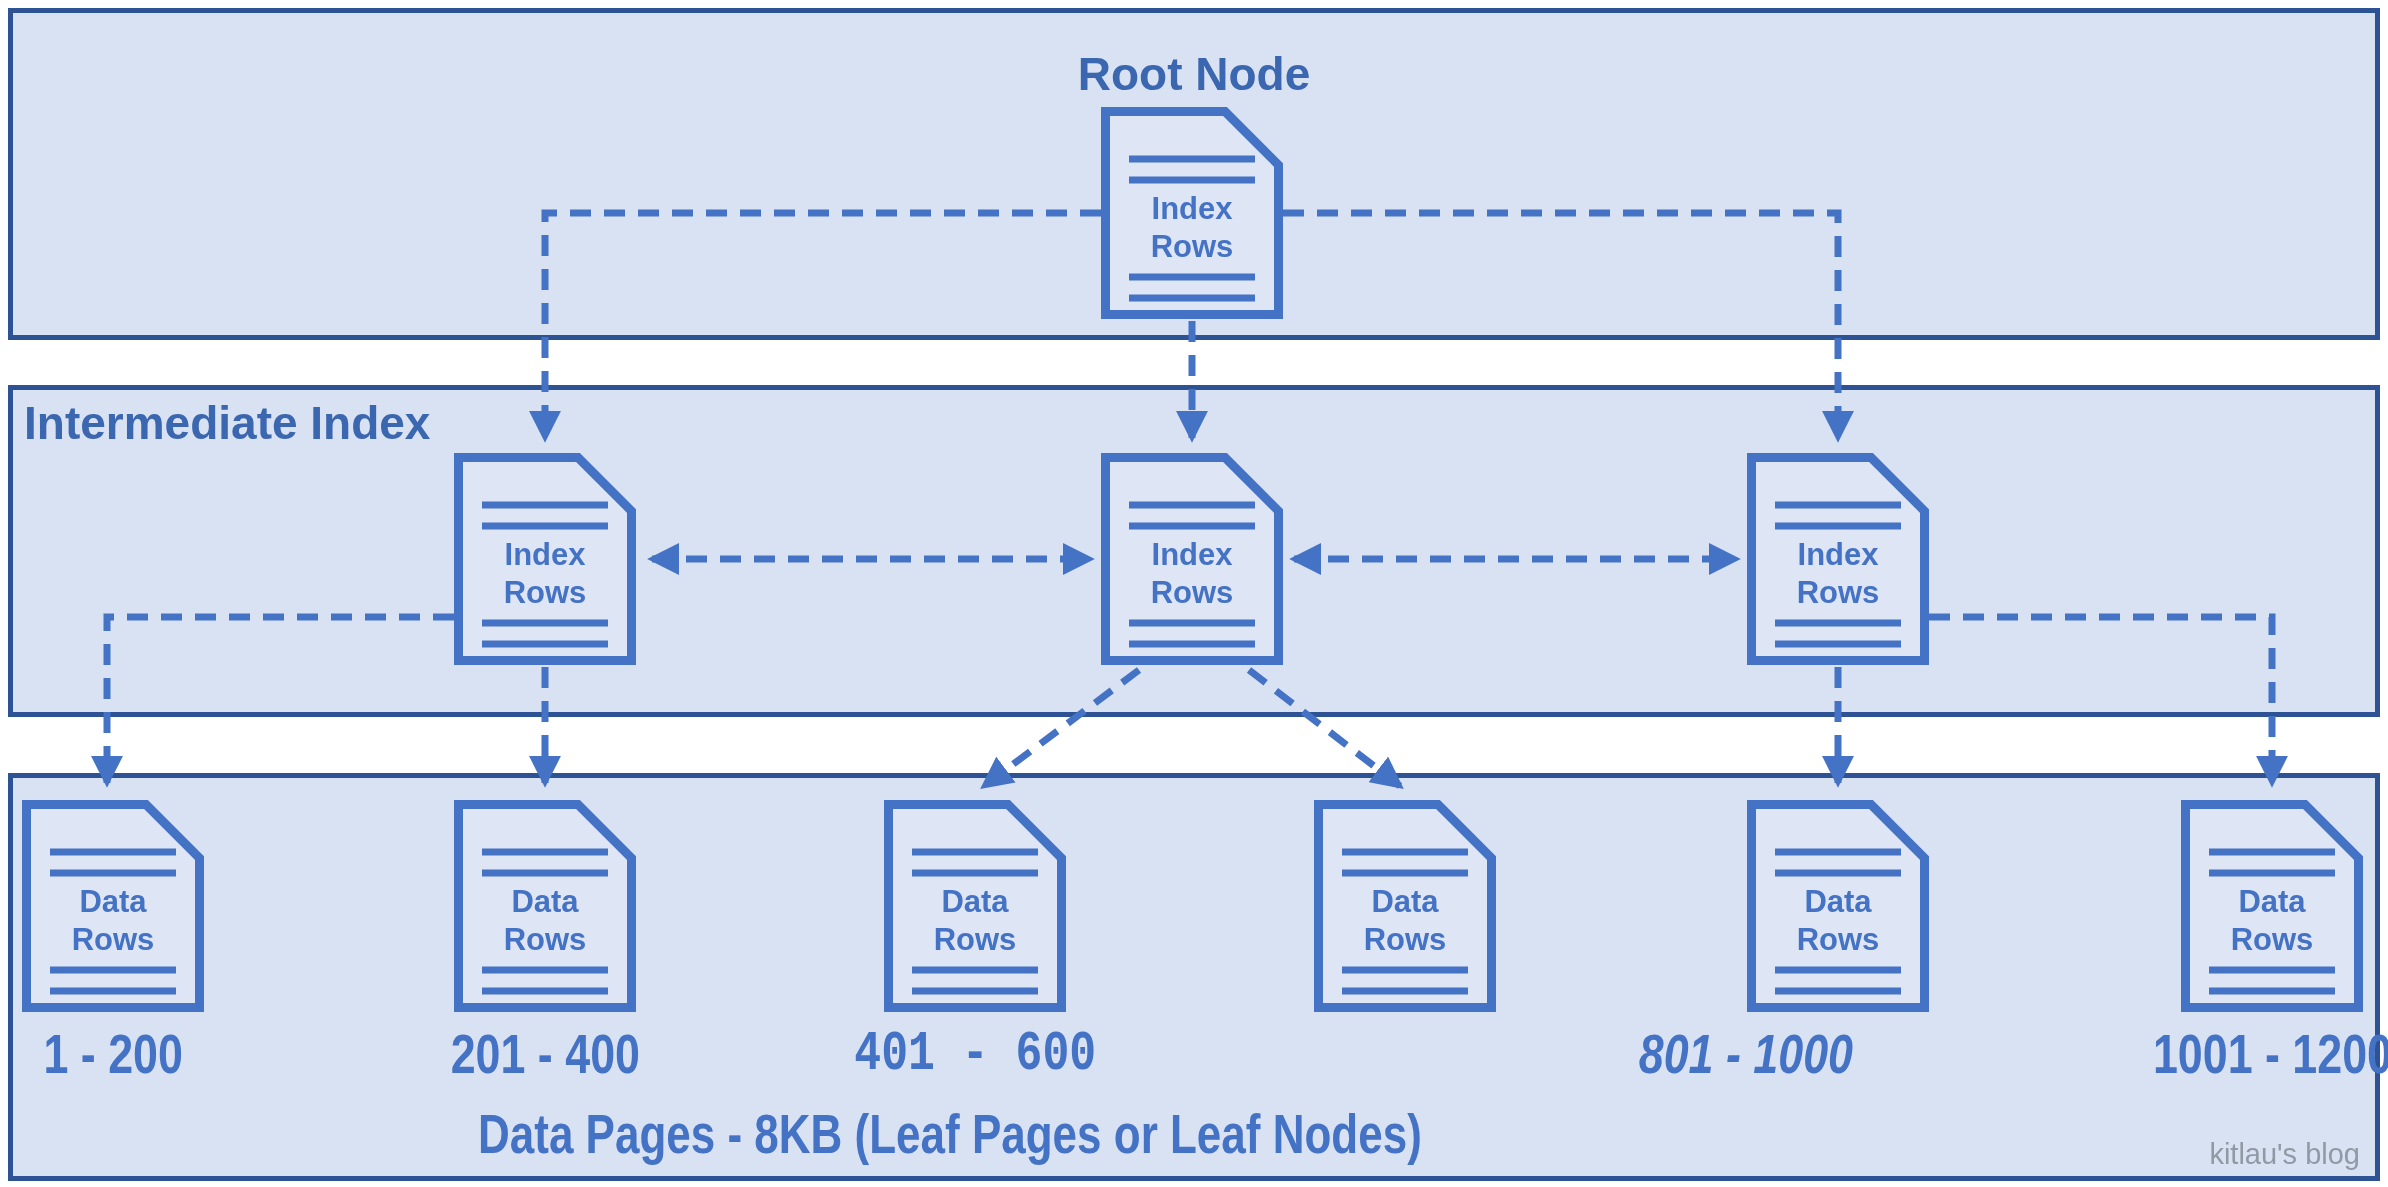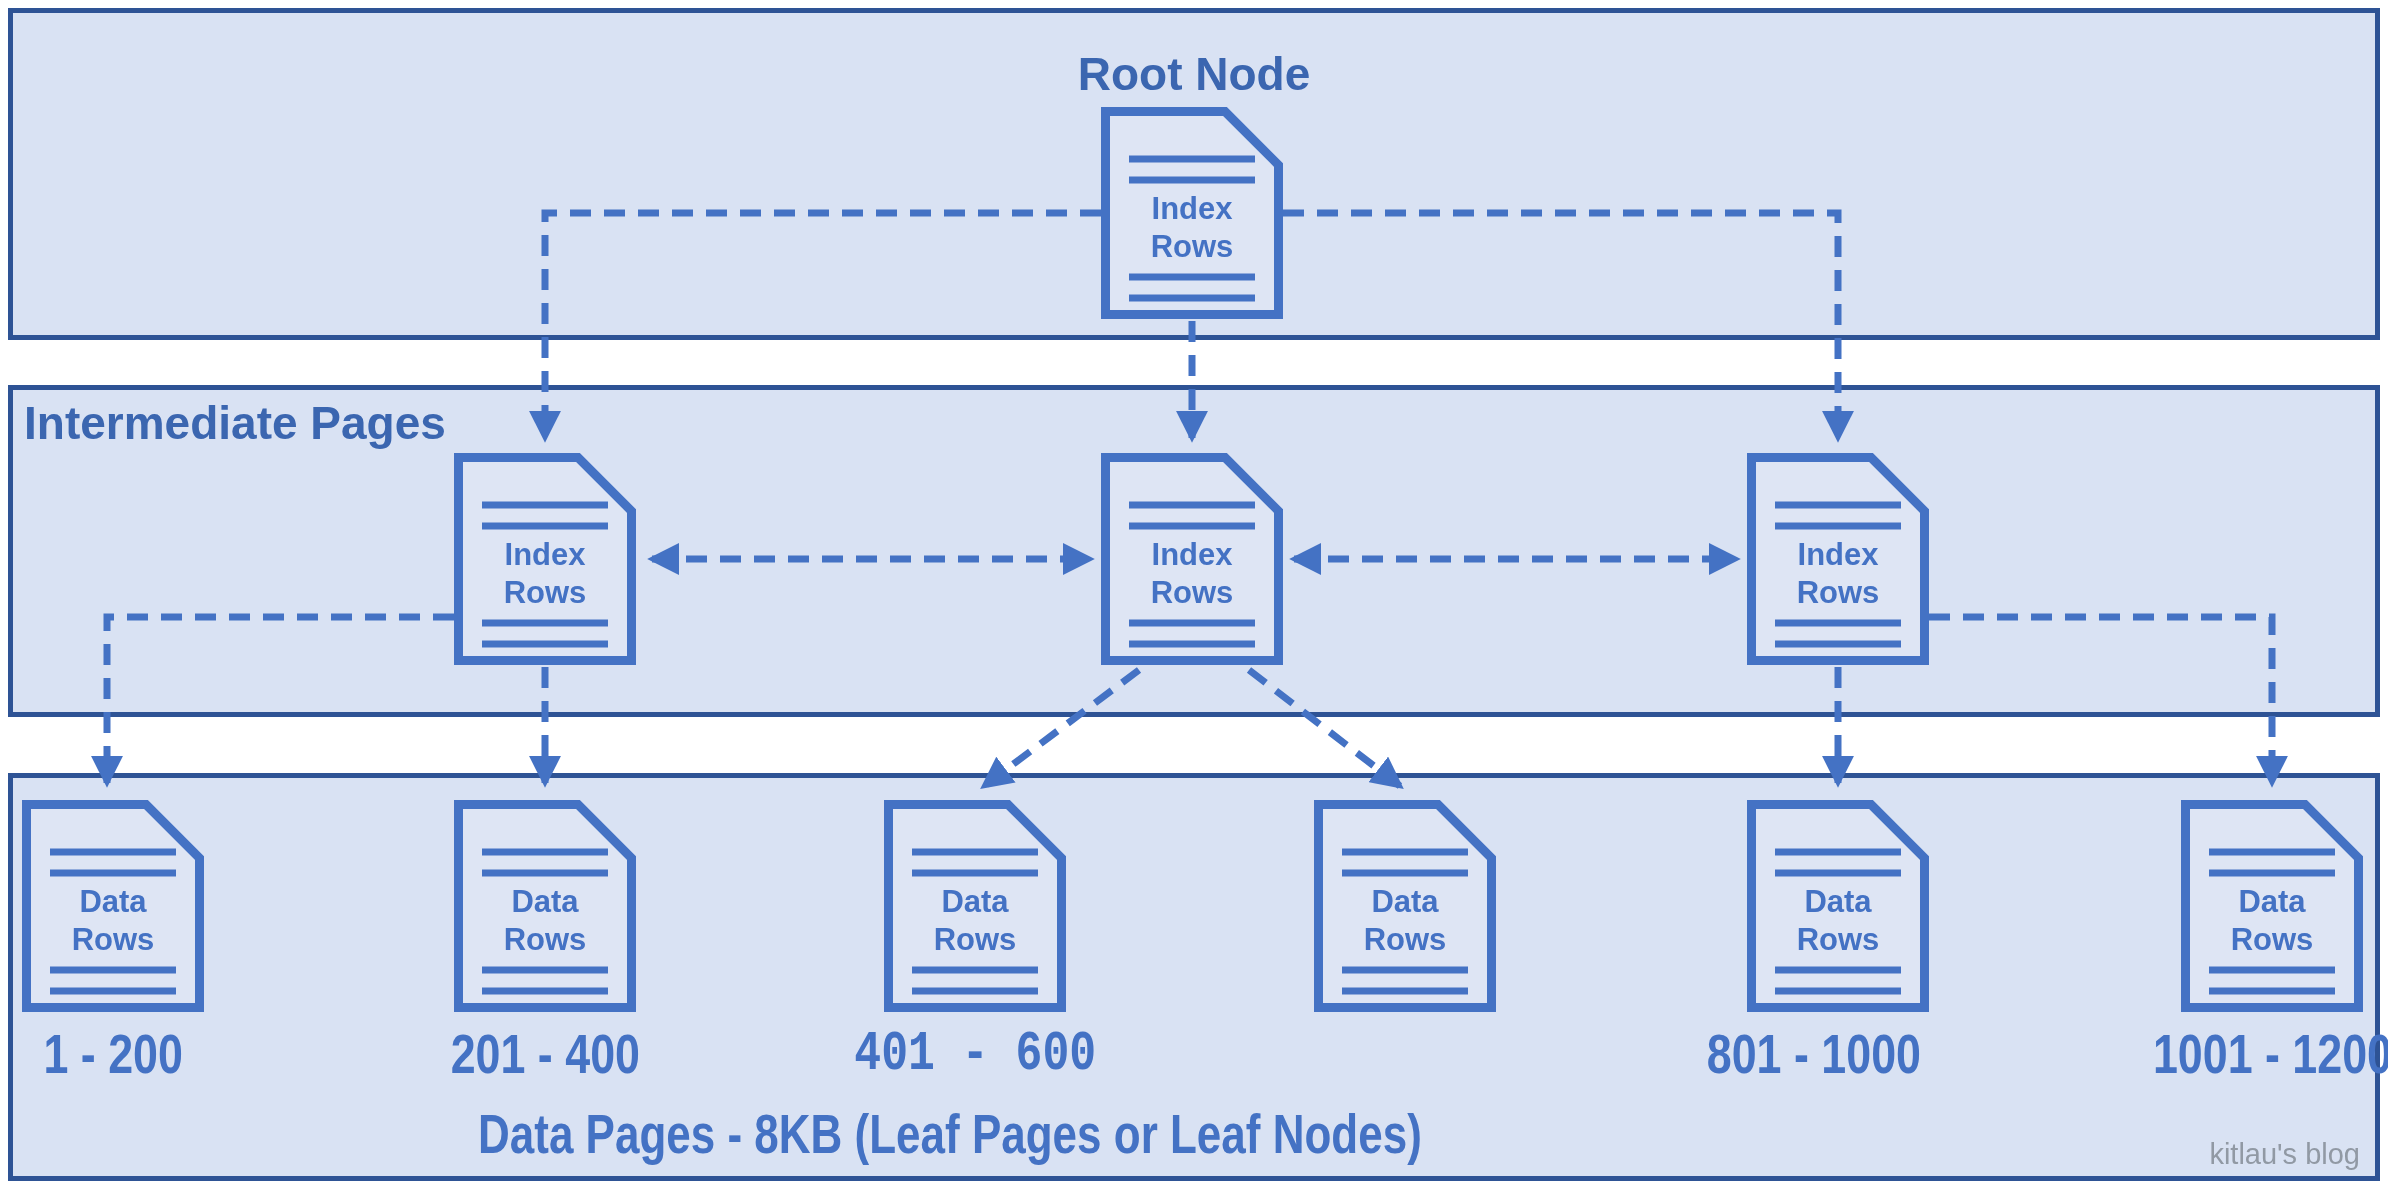--- a/index.html
+++ b/index.html
@@ -62,21 +62,21 @@
 </head>
 <body>
 
 <div class="canvas">
 
   <div class="band band-root"></div>
   <div class="band band-mid"></div>
   <div class="band band-leaf"></div>
 
   <div class="title-root">Root Node</div>
-  <div class="title-mid">Intermediate Pages</div>
+  <div class="title-mid">Intermediate Index</div>
   <div class="caption">
     <span class="condensed">Data Pages - 8KB (Leaf Pages or Leaf Nodes)</span>
   </div>
   <div class="watermark">kitlau's blog</div>
 
   <svg class="arrows" width="2388" height="1187" viewBox="0 0 2388 1187">
     <defs>
       <marker id="ah" viewBox="0 0 10 10" refX="8.5" refY="5" markerWidth="4.6" markerHeight="4.6" orient="auto-start-reverse" markerUnits="strokeWidth">
         <path d="M0 0 L10 5 L0 10 Z" fill="#4472C4"></path>
       </marker>
@@ -200,16 +200,16 @@
       <line x1="28" y1="73" x2="154" y2="73" stroke="#4472C4" stroke-width="7"></line>
       <line x1="28" y1="170" x2="154" y2="170" stroke="#4472C4" stroke-width="7"></line>
       <line x1="28" y1="191" x2="154" y2="191" stroke="#4472C4" stroke-width="7"></line>
     </svg>
     <div class="page-label">Data Rows</div>
   </div>
 
   <div class="range-label" style="left:-67px;"><span class="condensed">1 - 200</span></div>
   <div class="range-label" style="left:365px;"><span class="condensed">201 - 400</span></div>
   <div class="range-label" style="left:795px;font-family:Liberation Mono, monospace;"><span class="condensed">401 - 600</span></div>
-  <div class="range-label" style="left:1634px;"><span class="condensed">801 - 1000</span></div>
+  <div class="range-label" style="left:1566px;font-style:italic;"><span class="condensed">801 - 1000</span></div>
   <div class="range-label" style="left:2092px;"><span class="condensed">1001 - 1200</span></div>
 
 </div>
 
 </body></html>

